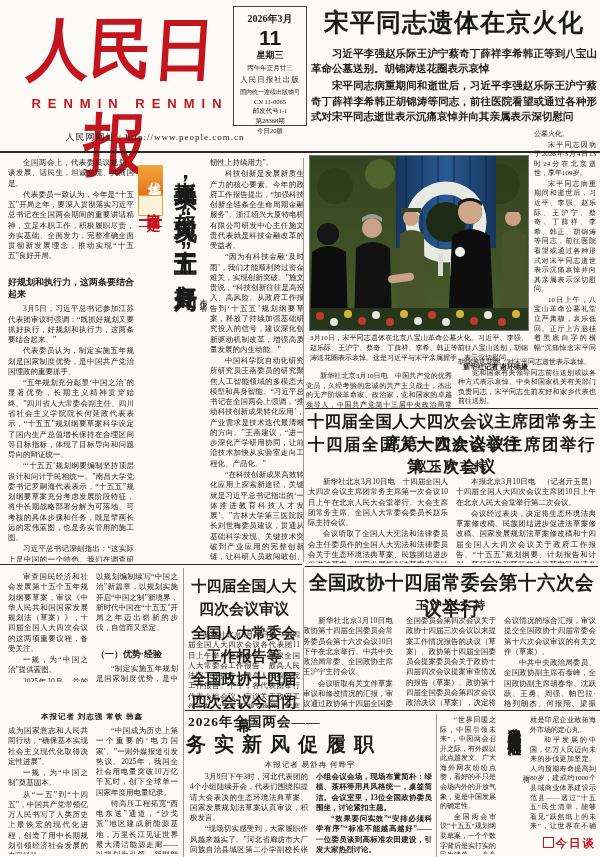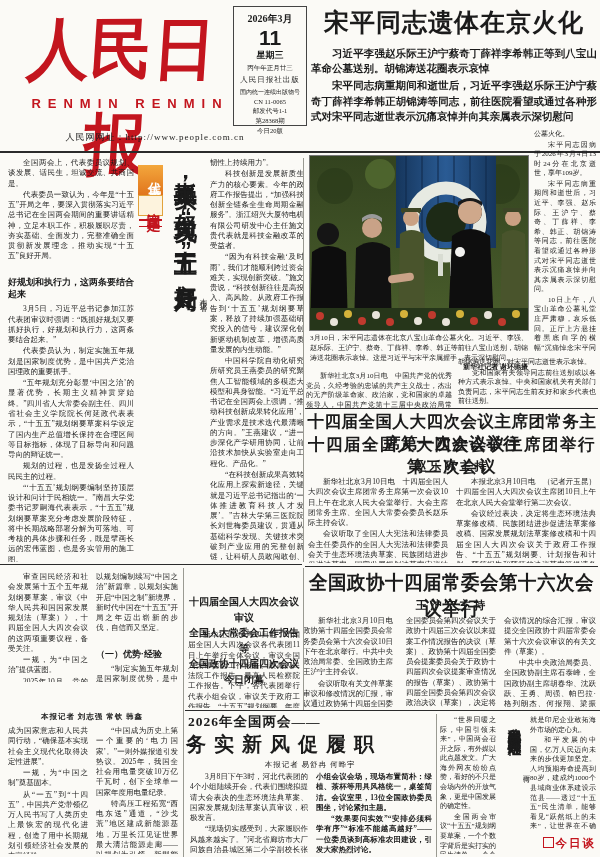--- a/index.html
+++ b/index.html
@@ -62,22 +62,22 @@
   .npc-presider{left:306px;top:458px;width:292px;text-align:center;font-weight:bold;font-size:12px;letter-spacing:3px;}
   
   .cppcc-h{left:303px;top:570px;width:297px;text-align:center;font-weight:bold;font-size:18.5px;
            letter-spacing:0.5px;transform:scaleY(1.05);}
   .cppcc-presider{left:306px;top:598px;width:292px;text-align:center;font-weight:bold;font-size:11.5px;letter-spacing:3px;}
   
   .strat-hl{left:4px;top:686px;width:176px;text-align:center;font-weight:bold;font-size:14.5px;
             font-family:"Liberation Sans","DejaVu Sans",sans-serif;}
   .byline{text-align:center;font-size:7.5px;color:#222;letter-spacing:1px;}
   
-  .closebox-l{width:114px;text-align:center;font-weight:bold;font-size:10px;line-height:1.55;
-              font-family:"Liberation Sans","DejaVu Sans",sans-serif;margin-top:20px;}
+  .closebox-l{width:114px;text-align:center;font-weight:bold;font-size:15px;line-height:1.55;
+              font-family:"Liberation Sans","DejaVu Sans",sans-serif;}
   
   .kicker{left:188px;top:713px;width:150px;font-weight:bold;font-size:13.5px;letter-spacing:1px;}
   .lh-hl{left:186px;top:731px;width:248px;text-align:left;font-weight:bold;font-size:20px;
          letter-spacing:8px;font-family:"Liberation Sans","DejaVu Sans",sans-serif;}
   
   .com-hl{left:499px;top:717px;height:138px;width:24px;writing-mode:vertical-rl;text-orientation:upright;
           font-weight:bold;font-size:13.5px;letter-spacing:1px;
           font-family:"Liberation Sans","DejaVu Sans",sans-serif;}
   .com-author{left:521px;top:770px;height:30px;writing-mode:vertical-rl;text-orientation:upright;
               font-size:7px;color:#444;}
@@ -116,21 +116,20 @@
 
   <div class="hr" style="left:0;top:151px;width:600px;height:2px;"></div>
 
   <div class="abs col" style="left:8px;top:158px;width:126px;height:404px;">
       <p class="para">全国两会上，代表委员议规划、谈发展、话民生，坦诚交流、共商国是。</p>
       <p class="para">代表委员一致认为，今年是“十五五”开局之年，要深入贯彻落实习近平总书记在全国两会期间的重要讲话精神，立足本职工作，积极履职尽责，夯实基础、全面发力，完整准确全面贯彻新发展理念，推动实现“十五五”良好开局。</p>
       <h4 class="sub">好规划和执行力，这两条要结合起来</h4>
       <p class="para">3月5日，习近平总书记参加江苏代表团审议时强调：“既抓好规划又要抓好执行，好规划和执行力，这两条要结合起来。”</p>
       <p class="para">代表委员认为，制定实施五年规划是国家制度优势，是中国共产党治国理政的重要抓手。</p>
       <p class="para">“五年规划充分彰显‘中国之治’的显著优势，长期主义精神贯穿始终。”四川省人大常委会副主任、四川省社会主义学院院长何延政代表表示，“十五五”规划纲要草案科学设定了国内生产总值增长保持在合理区间等目标指标，体现了目标导向和问题导向的辩证统一。</p>
-      <p class="para">规划的过程，也是发扬全过程人民民主的过程。</p>
       <p class="para">“‘十五五’规划纲要编制坚持顶层设计和问计于民相统一。”南昌大学党委书记罗嗣海代表表示，“十五五”规划纲要草案充分考虑发展阶段特征，将中长期战略部署分解为可落地、可考核的具体步骤和任务，既是擘画长远的宏伟蓝图，也是务实管用的施工图。</p>
       <p class="para">习近平总书记深刻指出：“这实际上是中国的一个特色。我们在调查研究的基础上，提出充分尊重民意并且符合实际的全国一盘棋的规划，并且有较强的执行力来落实这些规划。”</p>
     </div>
 
   <div class="abs badge">
     <div class="badge-top">代表委员</div>
     <div class="badge-bot">议国是</div>
     <div class="badge-line"></div>
   </div>
 

